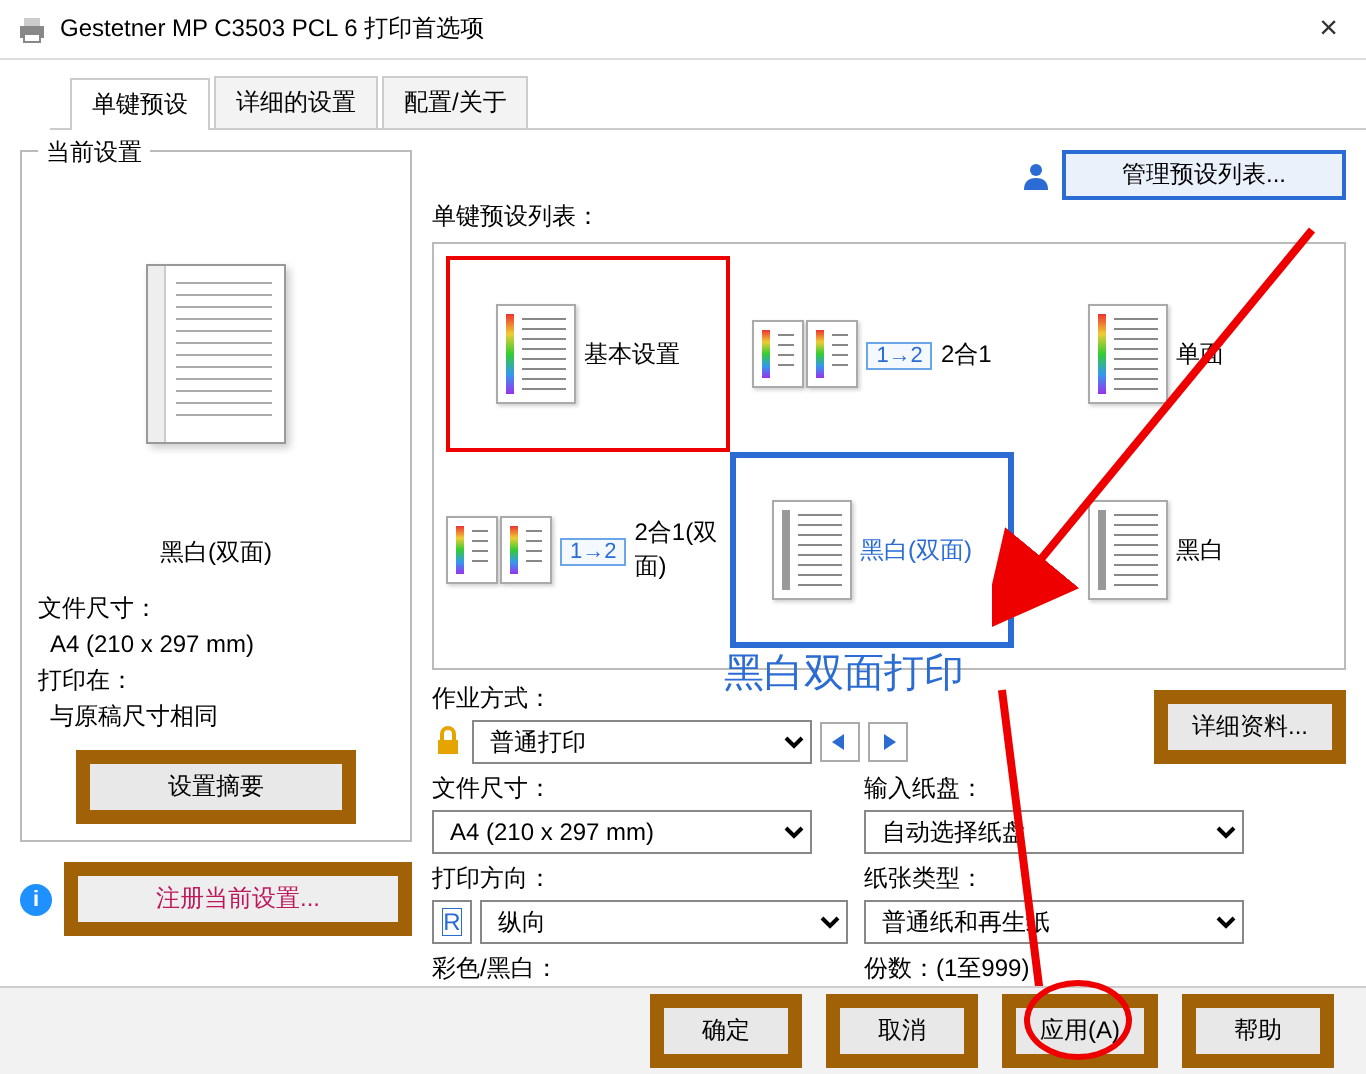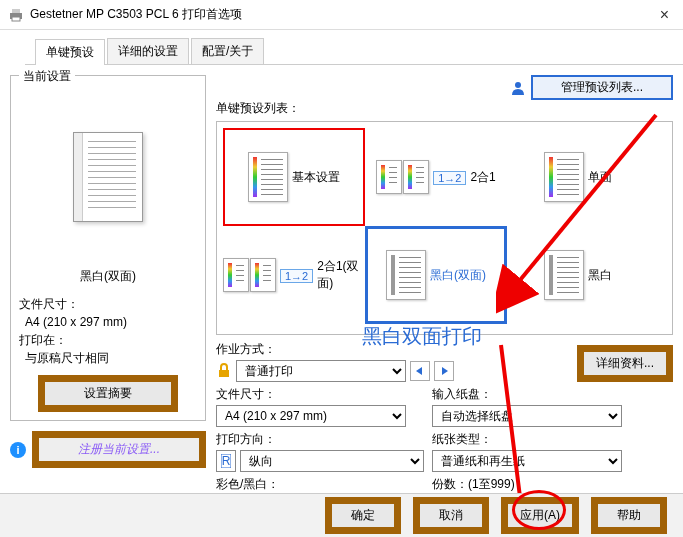--- a/index.html
+++ b/index.html
@@ -16,21 +16,21 @@
 .groupbox { border: 1px solid #bbb; padding: 8px; position: relative; margin-bottom: 8px; }
 .groupbox > .legend { position: absolute; top: -8px; left: 8px; background: #fff; padding: 0 4px; }
 .preview-box { height: 170px; display: flex; align-items: center; justify-content: center; margin-top: 8px; }
 .doc-preview { width: 70px; height: 90px; background: #fff; border: 1px solid #999; position: relative; box-shadow: 2px 2px 4px rgba(0,0,0,.2); }
 .doc-preview::before { content: ""; position: absolute; left: 0; top: 0; bottom: 0; width: 8px; background: #eee; border-right: 1px solid #ccc; }
 .doc-lines { position: absolute; left: 14px; right: 6px; top: 8px; bottom: 8px; background: repeating-linear-gradient(to bottom, #aaa 0 1px, transparent 1px 6px); }
 .preview-label { text-align: center; margin: 6px 0 10px; }
 .specs { line-height: 1.5; margin-bottom: 8px; }
 .btn { border: 7px solid #a16207; background: #e8e8e8; padding: 3px 12px; cursor: pointer; text-align: center; }
 .btn.wide { display: block; width: 140px; margin: 0 auto; }
-.btn.disabled { color: #8b5cf6; background: #eee; font-style: italic; }
+.btn.disabled { color: #be185d; background: #eee; }
 .info-row { display: flex; align-items: center; gap: 6px; margin-top: 10px; }
 .info-icon { width: 16px; height: 16px; border-radius: 50%; background: #1e90ff; color: #fff; text-align: center; line-height: 16px; font-weight: bold; font-size: 11px; }
 .right-panel { flex: 1; position: relative; }
 .toprow { display: flex; align-items: center; justify-content: flex-end; gap: 6px; margin-bottom: 0; }
 .person-icon { width: 14px; height: 14px; }
 .manage-btn { border: 2px solid #2a6bd4; background: #eaf1fb; padding: 2px 28px; cursor: pointer; }
 .preset-label { margin-bottom: 4px; }
 .preset-grid { border: 1px solid #bbb; height: 214px; padding: 6px 6px; position: relative; }
 .preset-row { display: flex; }
 .preset-cell { width: 142px; height: 98px; display: flex; flex-direction: row; align-items: center; justify-content: center; gap: 4px; cursor: pointer; position: relative; }

